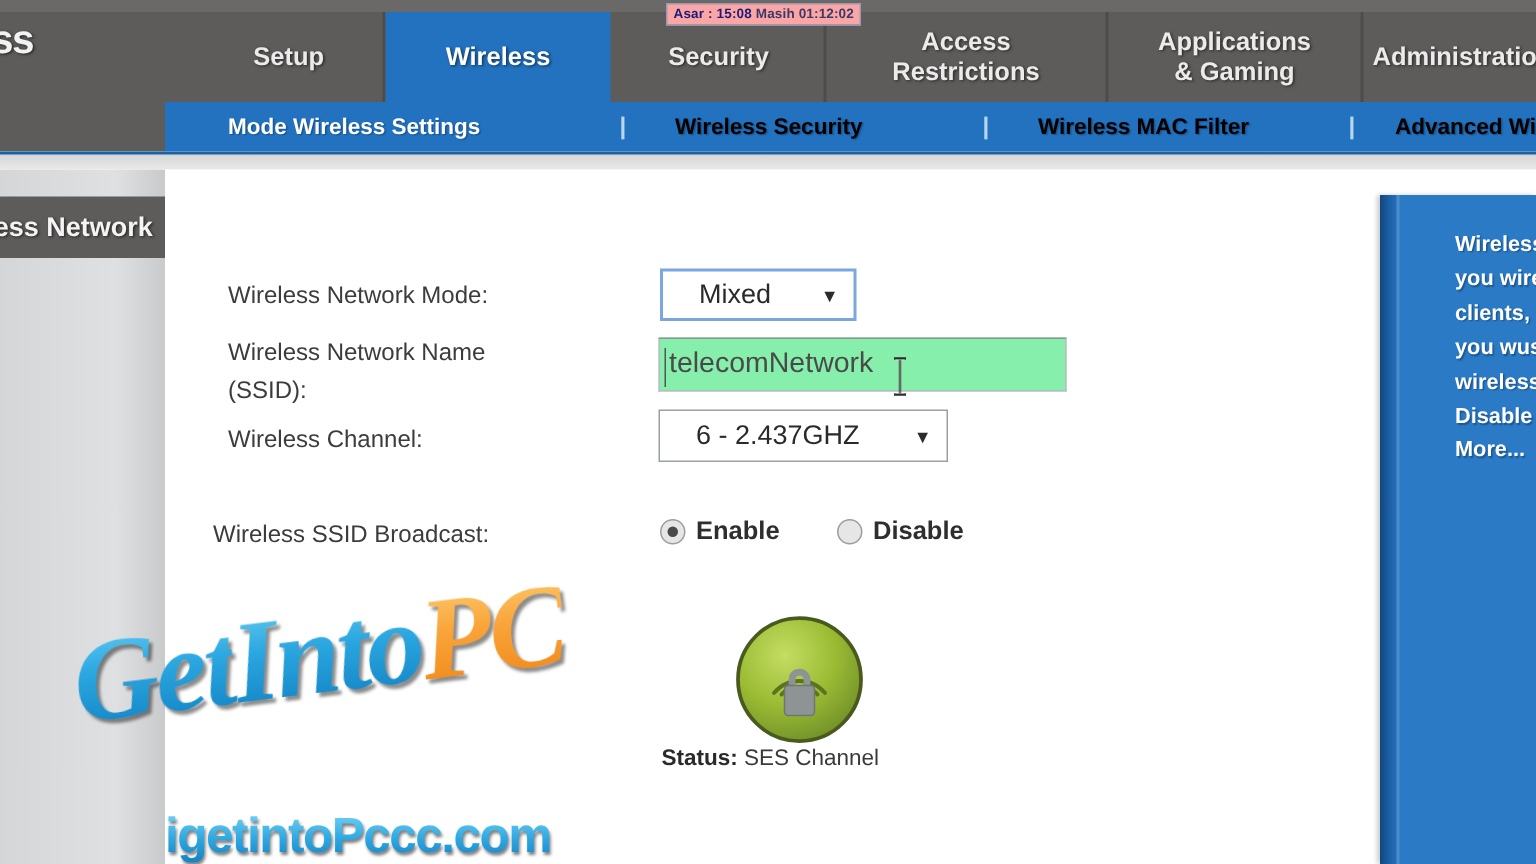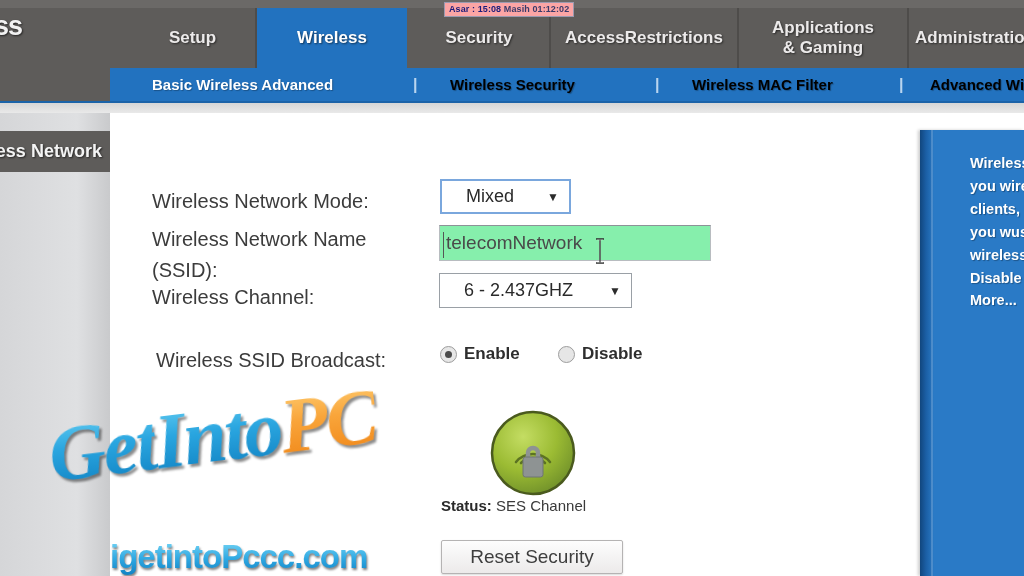--- a/index.html
+++ b/index.html
@@ -167,21 +167,21 @@
     position: absolute;
     left: 110px; top: 113px;
     width: 806px;
     height: 463px;
     background: #ffffff;
   }
 
   
   .form-label {
     position: absolute;
-    font-size: 20px;
+    font-size: 16px;
     color: #3c3c3c;
     font-weight: normal;
     line-height: 1.55;
   }
   .select-box {
     position: absolute;
     background: #ffffff;
     border: 1px solid #9aa0a6;
     box-sizing: border-box;
     display: flex;
@@ -389,21 +389,21 @@
 
     <div class="nav-item active" style="left:257px; width:150px;">
       <span>Wireless</span>
     </div>
 
     <div class="nav-item" style="left:409px; width:140px;">
       <span>Security</span>
     </div>
     <div class="nav-sep" style="left:549px;"></div>
 
-    <div class="nav-item two-line" style="left:551px; width:186px; flex-direction:row;text-align:center;">
+    <div class="nav-item two-line" style="left:551px; width:186px; flex-direction:column;text-align:center;">
       <span>Access</span>
       <span>Restrictions</span>
     </div>
     <div class="nav-sep" style="left:737px;"></div>
 
     <div class="nav-item two-line" style="left:739px; width:168px; flex-direction:column;">
       <span>Applications</span>
       <span>&amp; Gaming</span>
     </div>
     <div class="nav-sep" style="left:907px;"></div>
@@ -413,21 +413,21 @@
     </div>
   </div>
 
   <div class="tooltip-clock">
     <span>Asar : 15:08</span>
     <span class="tt-dim">Masih 01:12:02</span>
   </div>
 
   <div class="subnav-leftgap"></div>
   <div class="subnav">
-    <div class="subnav-item active" style="left:42px;">Basic Wireless Advanced</div>
+    <div class="subnav-item active" style="left:42px;">Mode Wireless Settings</div>
     <div class="subnav-pipe" style="left:303px;">|</div>
     <div class="subnav-item" style="left:340px;">Wireless Security</div>
     <div class="subnav-pipe" style="left:545px;">|</div>
     <div class="subnav-item" style="left:582px;">Wireless MAC Filter</div>
     <div class="subnav-pipe" style="left:789px;">|</div>
     <div class="subnav-item" style="left:820px;">Advanced Wireless Settings</div>
   </div>
 
   <div class="gray-band"></div>
   <div class="gray-band-line"></div>
@@ -460,21 +460,21 @@
     </svg>
   </div>
 
   <div class="form-label" style="left:152px; top:282px;">Wireless Channel:</div>
 
   <div class="select-box" style="left:439px; top:273px; width:193px; height:35px;">
     <span>6 - 2.437GHZ</span>
     <span class="caret">▼</span>
   </div>
 
-  <div class="form-label" style="left:156px; top:345px;">Wireless SSID Broadcast:</div>
+  <div class="form-label" style="left:142px; top:345px;">Wireless SSID Broadcast:</div>
 
   <div class="radio-wrap" style="left:440px; top:344px;">
     <span class="radio checked"></span>
     <span class="radio-label">Enable</span>
   </div>
 
   <div class="radio-wrap" style="left:558px; top:344px;">
     <span class="radio"></span>
     <span class="radio-label">Disable</span>
   </div>
@@ -499,23 +499,20 @@
         <rect x="33" y="47" width="20" height="20" rx="2.5"></rect>
       </g>
     </svg>
   </div>
 
   <div class="status-line">
     <b>Status:</b>
     <span>SES Channel</span>
   </div>
 
-  <div class="reset-btn">
-    <span>Reset Security</span>
-  </div>
 
   <div class="help-panel">
     <div class="edge"></div>
     <div class="help-text">
       <div>Wireless Network Mode: If</div>
       <div>you wireless network has both</div>
       <div>clients, in which case ensure</div>
       <div>you wust keep the default</div>
       <div>wireless network mode.</div>
       <div>Disable the wireless</div>

